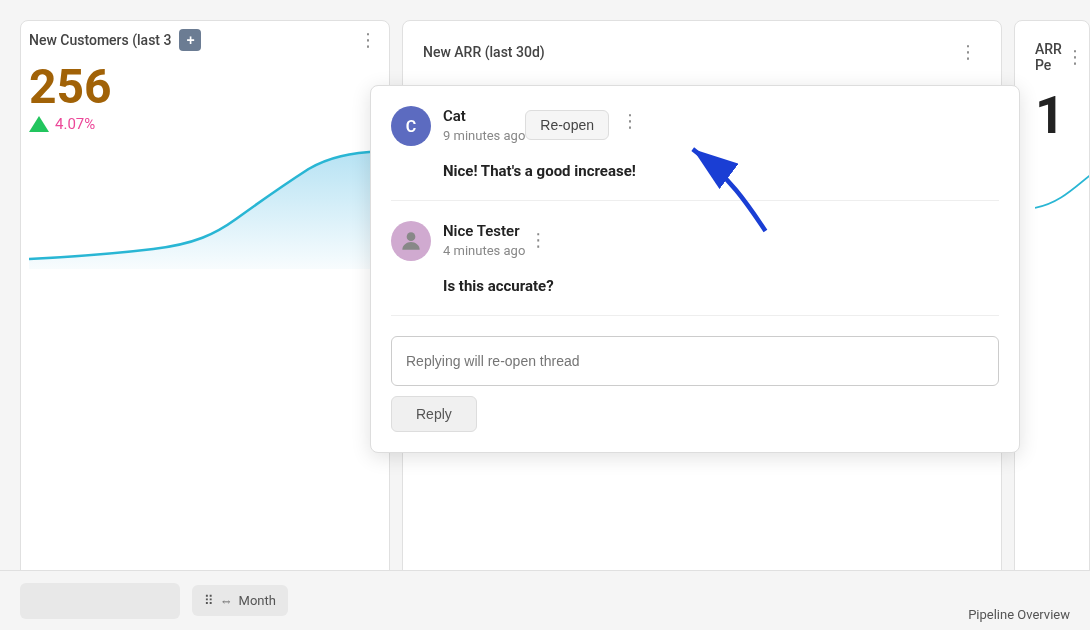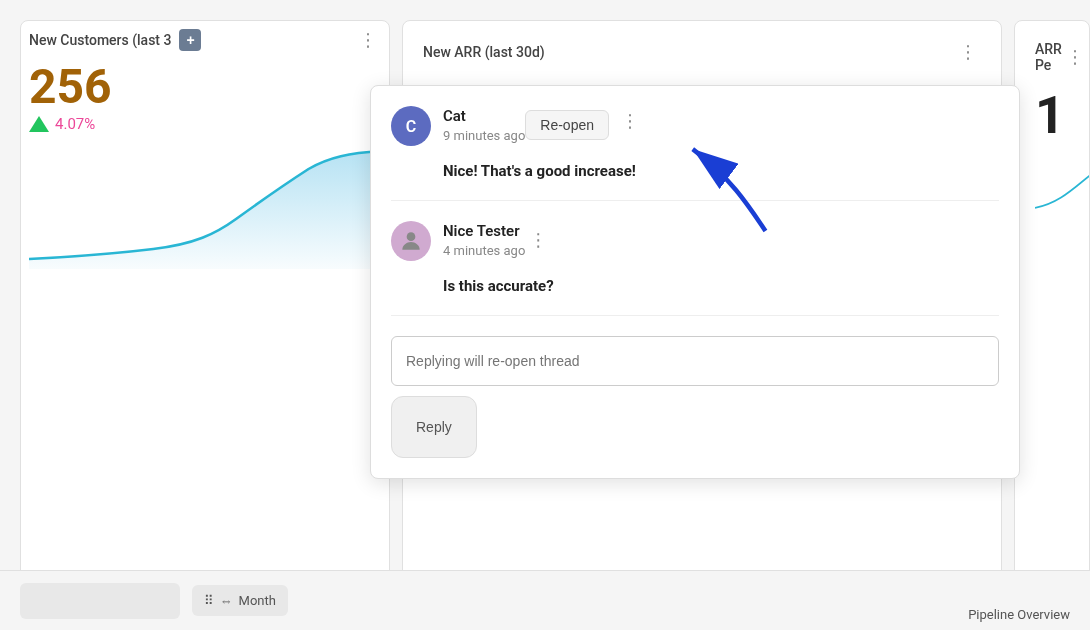--- a/index.html
+++ b/index.html
@@ -292,22 +292,22 @@
       background: #fff;
       resize: none;
       height: 50px;
       outline: none;
     }
 
     .reply-btn {
       margin-top: 10px;
       background: #f0f0f0;
       border: 1px solid #ddd;
-      border-radius: 12px;
-      padding: 22px 24px;
+      border-radius: 6px;
+      padding: 9px 24px;
       font-size: 14px;
       color: #555;
       cursor: pointer;
     }
 
     
     .arrow-annotation {
       position: absolute;
       top: 140px;
       left: 660px;

